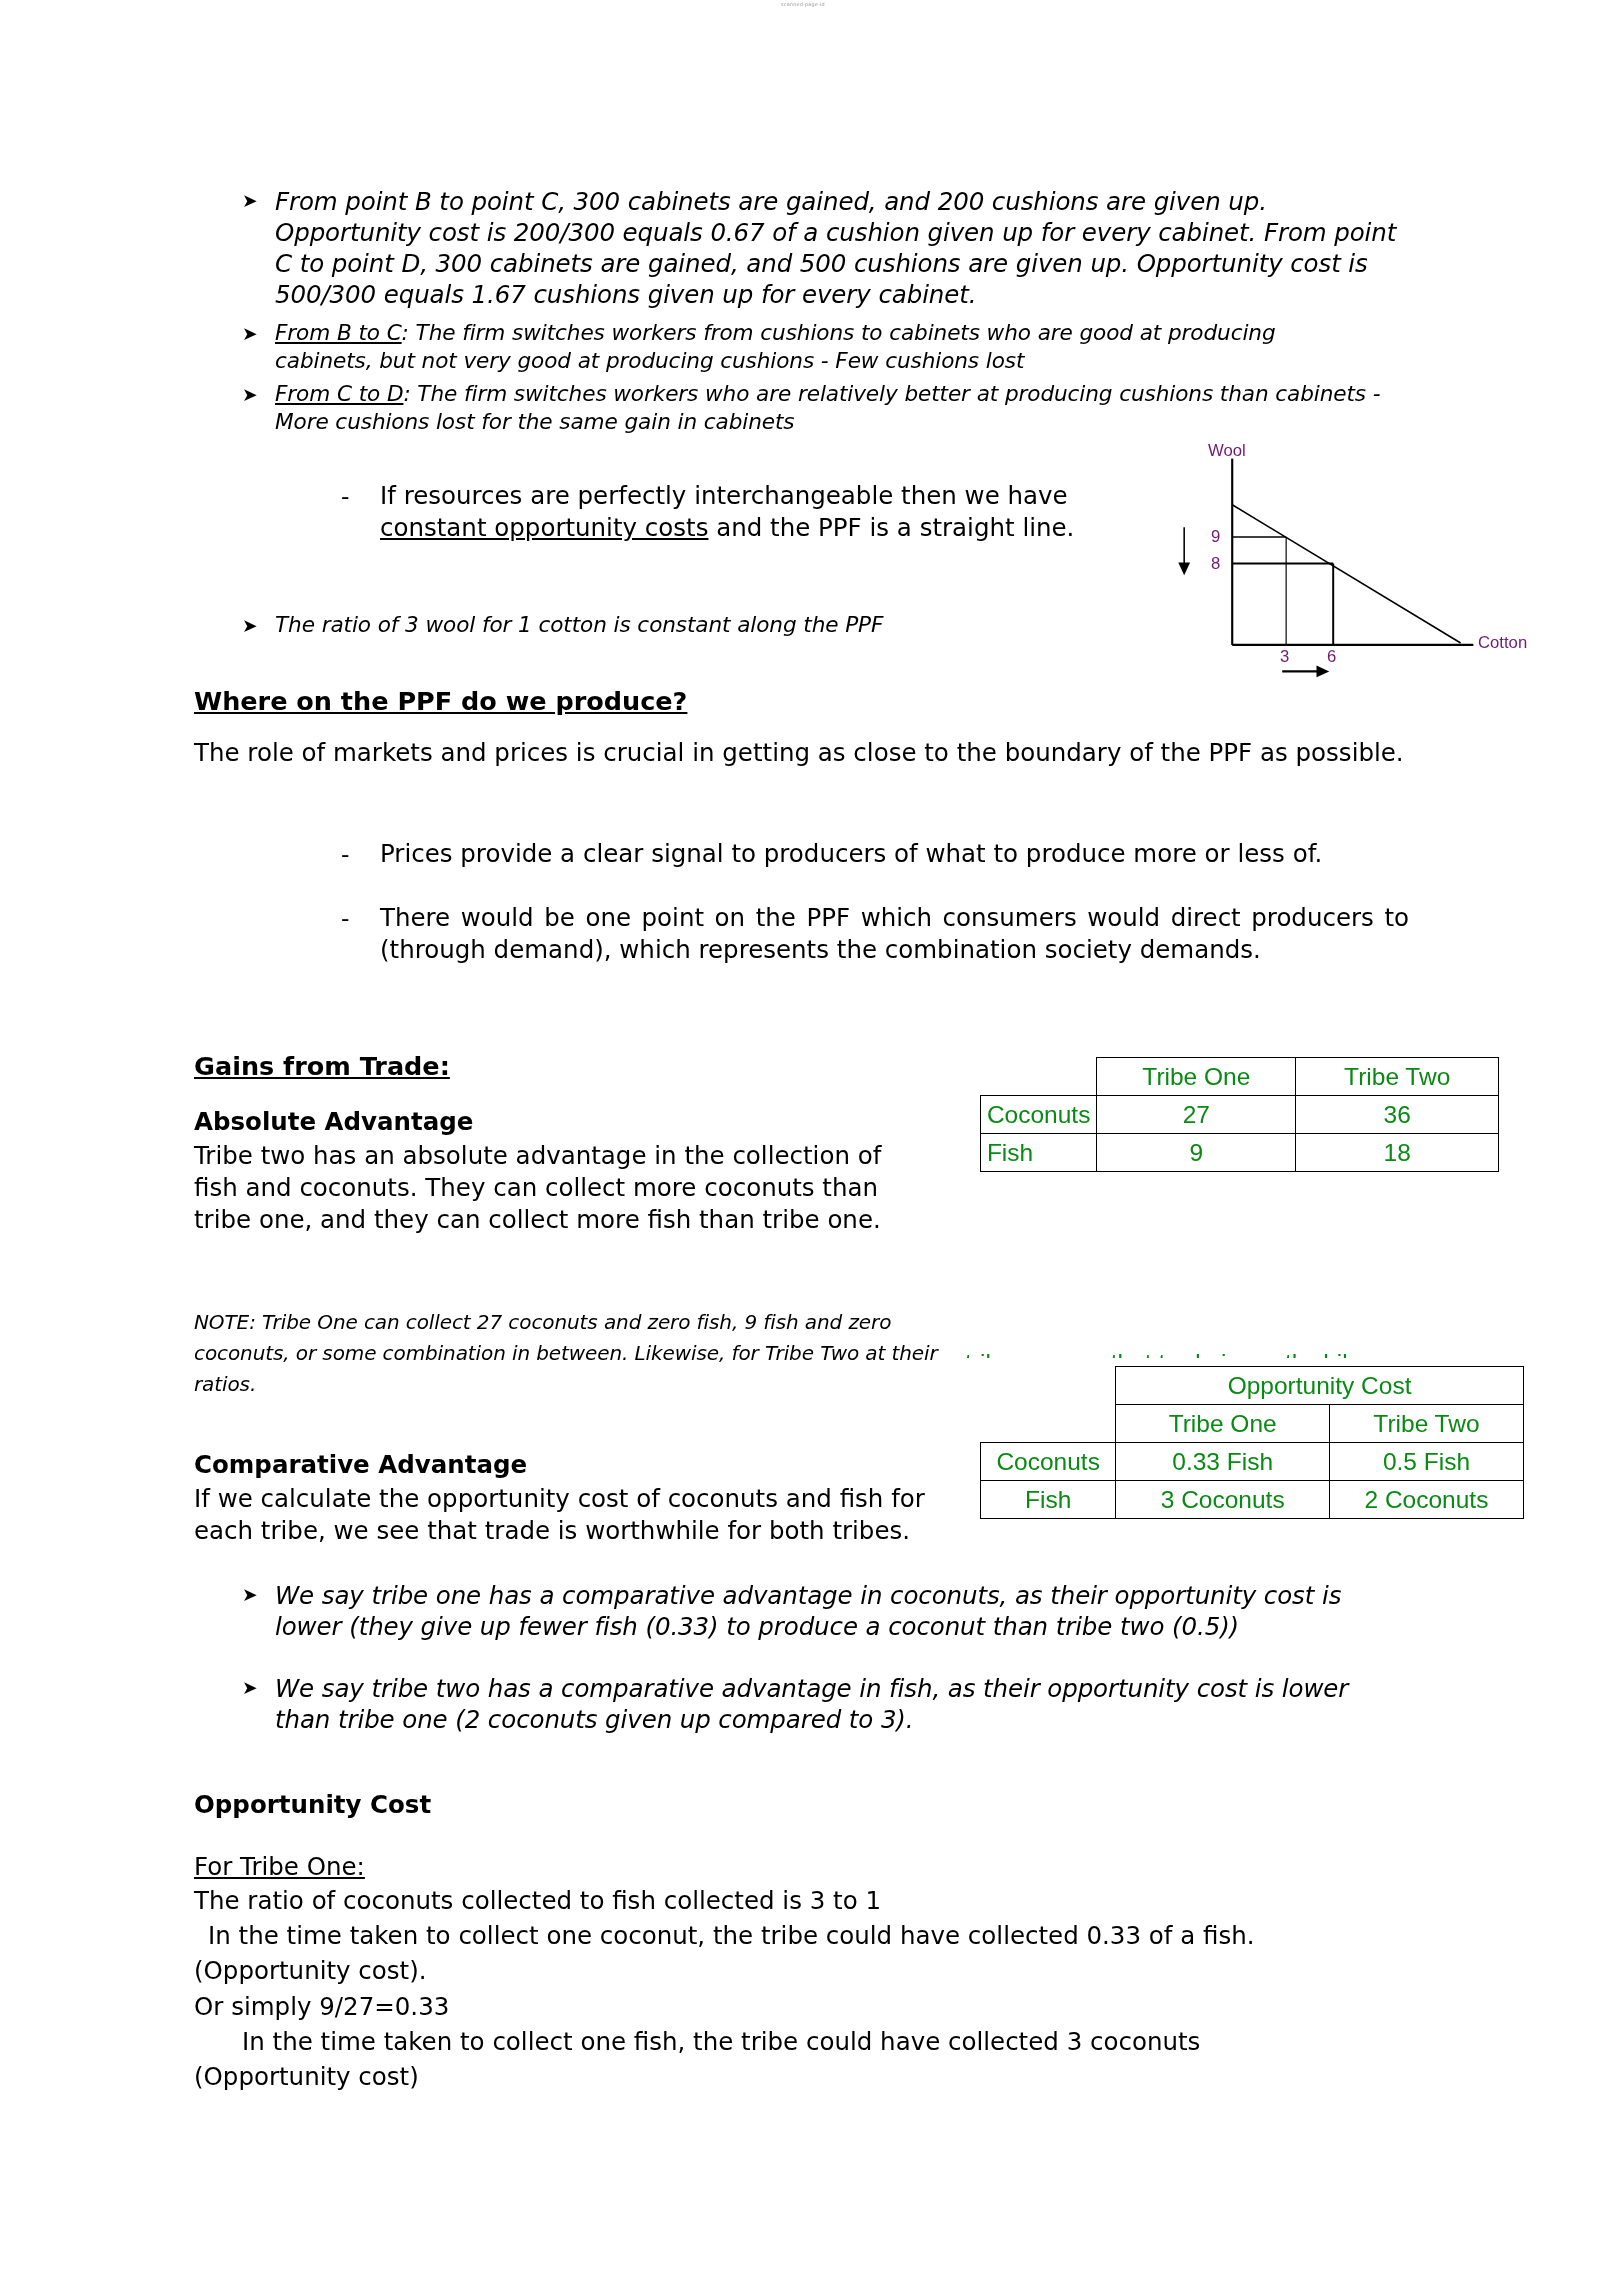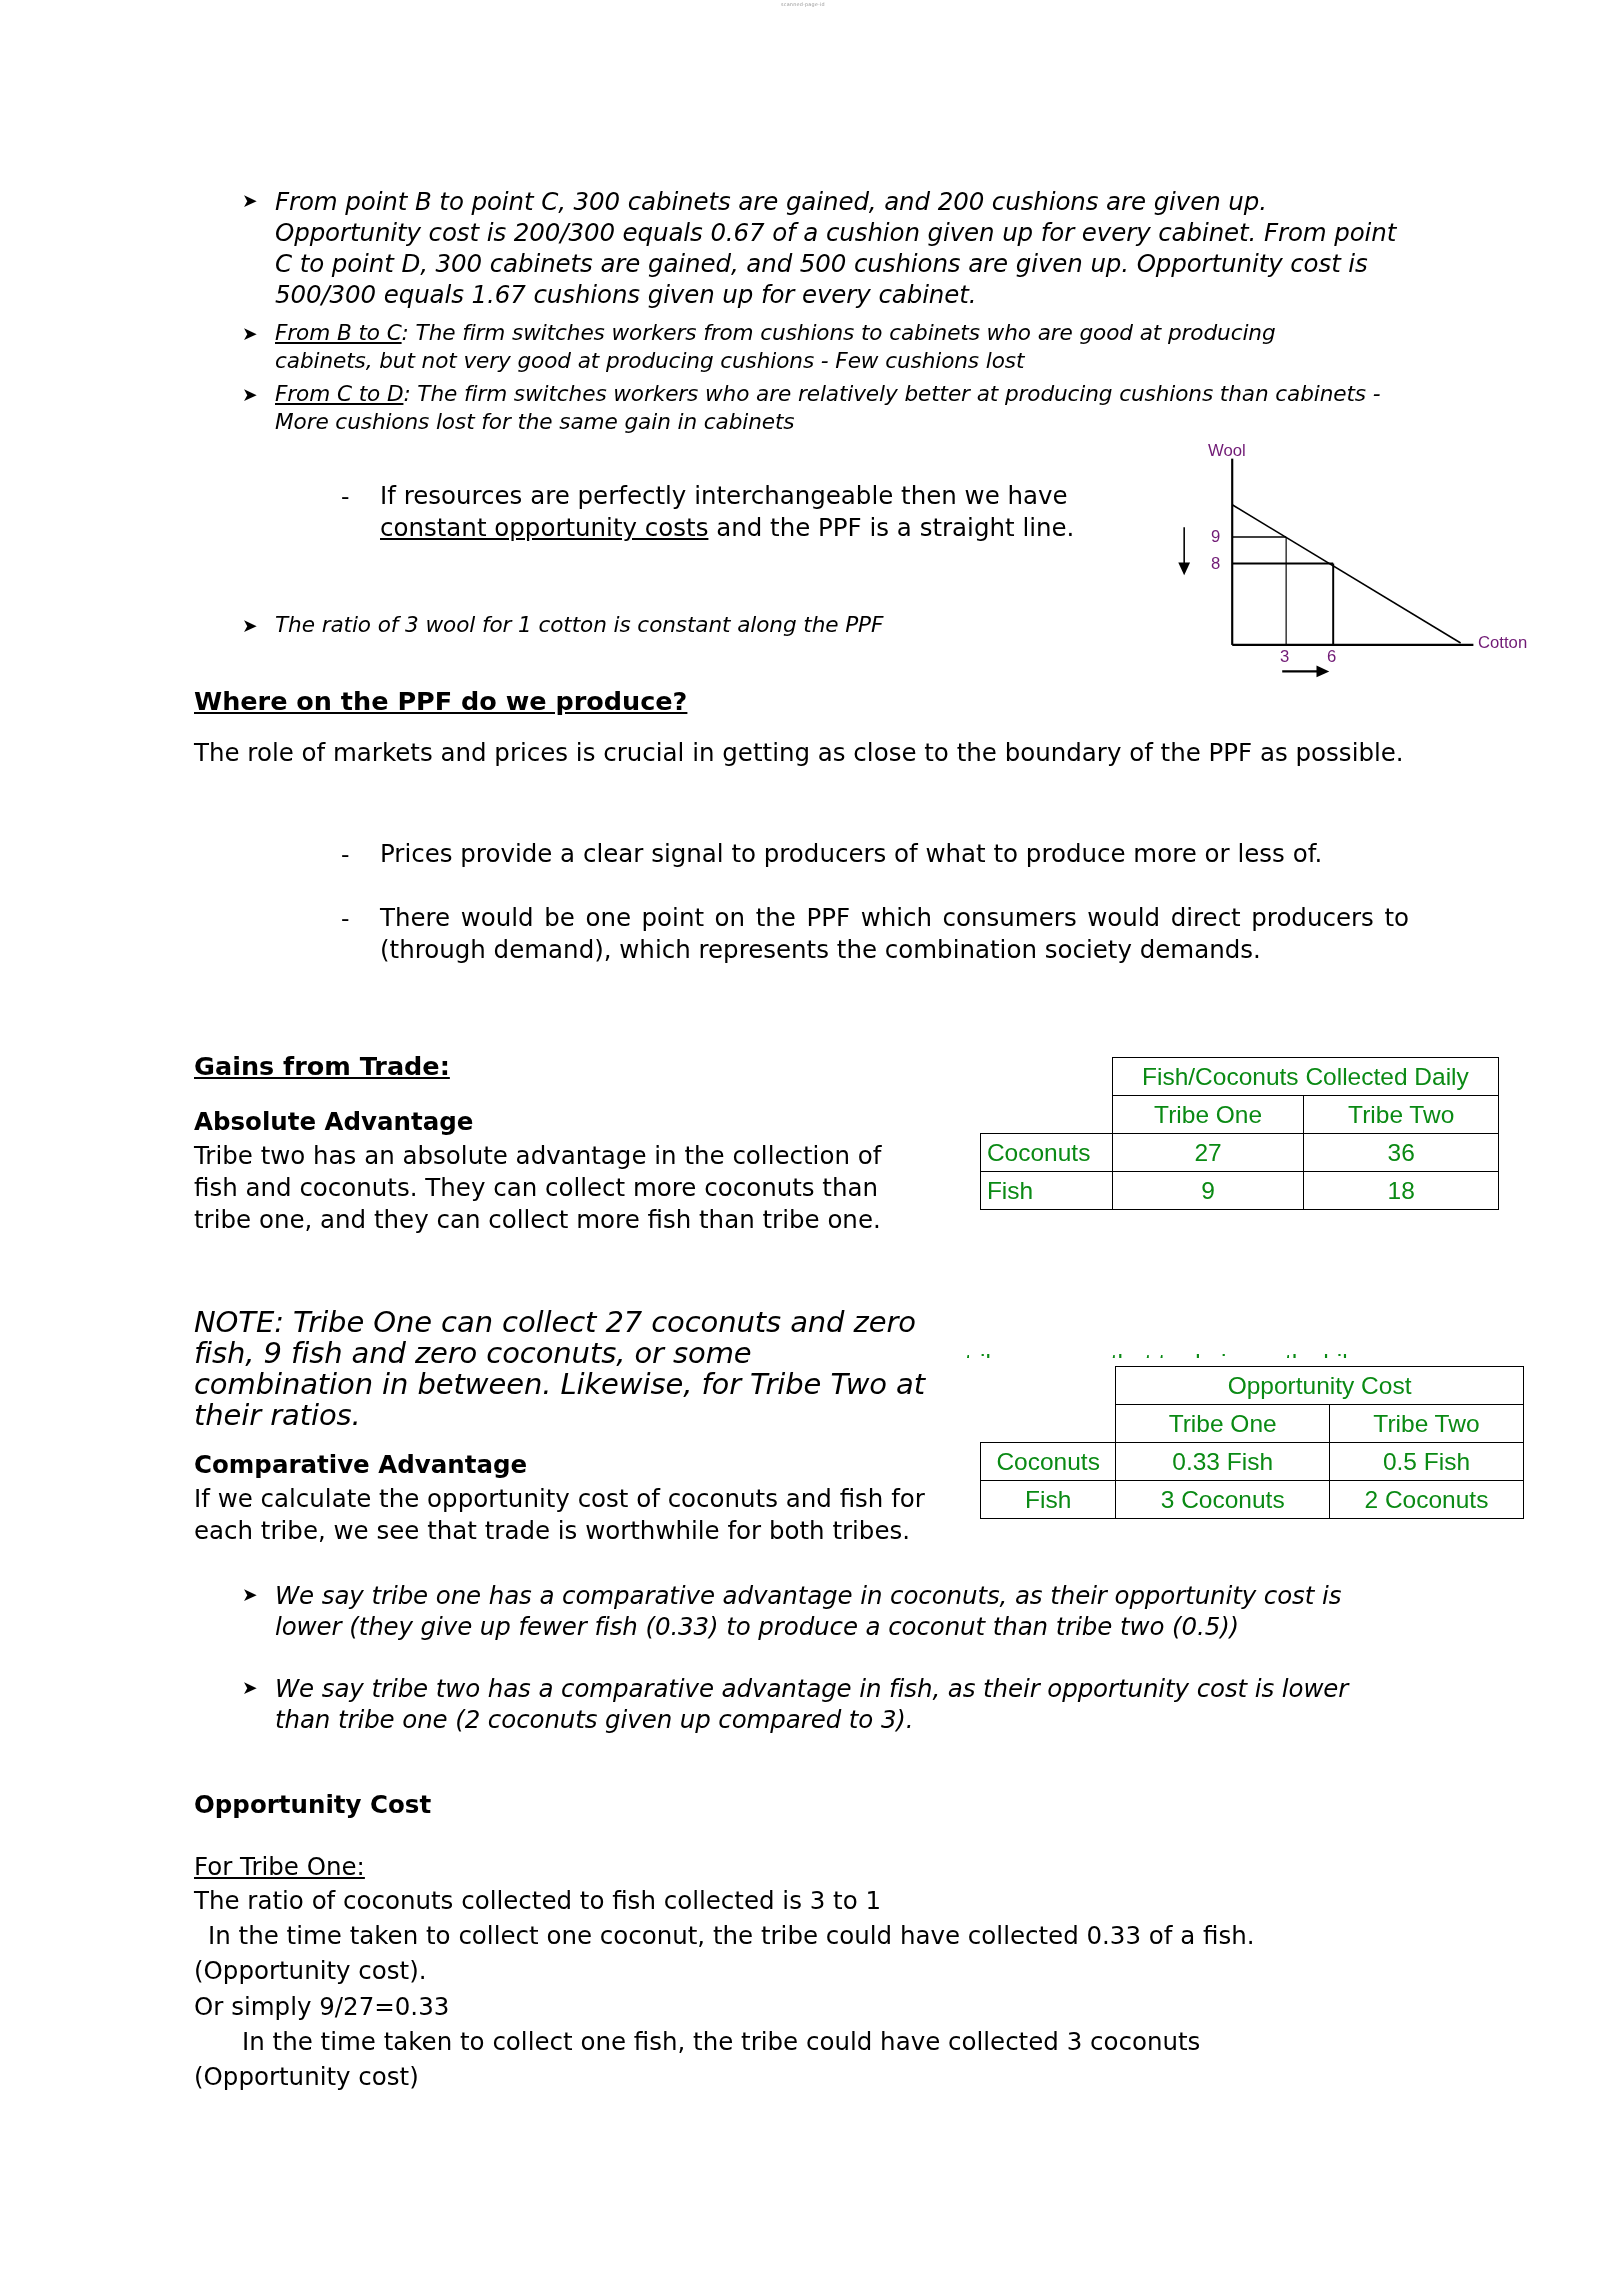--- a/index.html
+++ b/index.html
@@ -129,44 +129,40 @@
   </div>
 
   <div class="blk headblue" style="left:194px;top:1051px;">Gains from Trade:</div>
 
   <div class="blk hblack" style="left:194px;top:1106px;">Absolute Advantage</div>
   <div class="blk para" style="left:194px;top:1140px;width:716px;">Tribe two has an absolute advantage in the collection of fish and coconuts. They can collect more coconuts than tribe one, and they can collect more fish than tribe one.</div>
 
   <div style="position:absolute;left:980px;top:1057px;width:519px;height:167px;overflow:hidden;" class="clip">
     <table class="gt" style="left:0;top:0;position:absolute;">
       <tbody>
-          <tr>
-        <td class="blank" style="width:130px;"></td>
-        <td colspan="2" style="width:392px;">Fish/Coconuts Collected Daily</td>
-      </tr>
       <tr>
         <td class="blank"></td>
         <td style="width:194px;">Tribe One</td>
         <td style="width:198px;">Tribe Two</td>
       </tr>
       <tr>
         <td class="rl">Coconuts</td>
         <td>27</td>
         <td>36</td>
       </tr>
       <tr>
         <td class="rl">Fish</td>
         <td>9</td>
         <td>18</td>
       </tr>
     </tbody>
       </table>
   </div>
 
-  <div class="blk lvl1b" style="left:194px;top:1307px;width:745px;line-height:31px;font-size:29px;">NOTE: Tribe One can collect 27 coconuts and zero fish, 9 fish and zero coconuts, or some combination in between. Likewise, for Tribe Two at their ratios.</div>
+  <div class="blk lvl1b" style="left:194px;top:1307px;width:745px;line-height:31px;font-size:20px;">NOTE: Tribe One can collect 27 coconuts and zero fish, 9 fish and zero coconuts, or some combination in between. Likewise, for Tribe Two at their ratios.</div>
 
   <div class="fragment" style="left:965px;top:1349px;width:529px;">tribe, we see that trade is worthwhile</div>
 
   <table class="gt" style="left:980px;top:1366px;">
     <tbody>
         <tr>
       <td class="blank" style="width:123px;"></td>
       <td colspan="2" style="width:382px;">Opportunity Cost</td>
     </tr>
     <tr>

